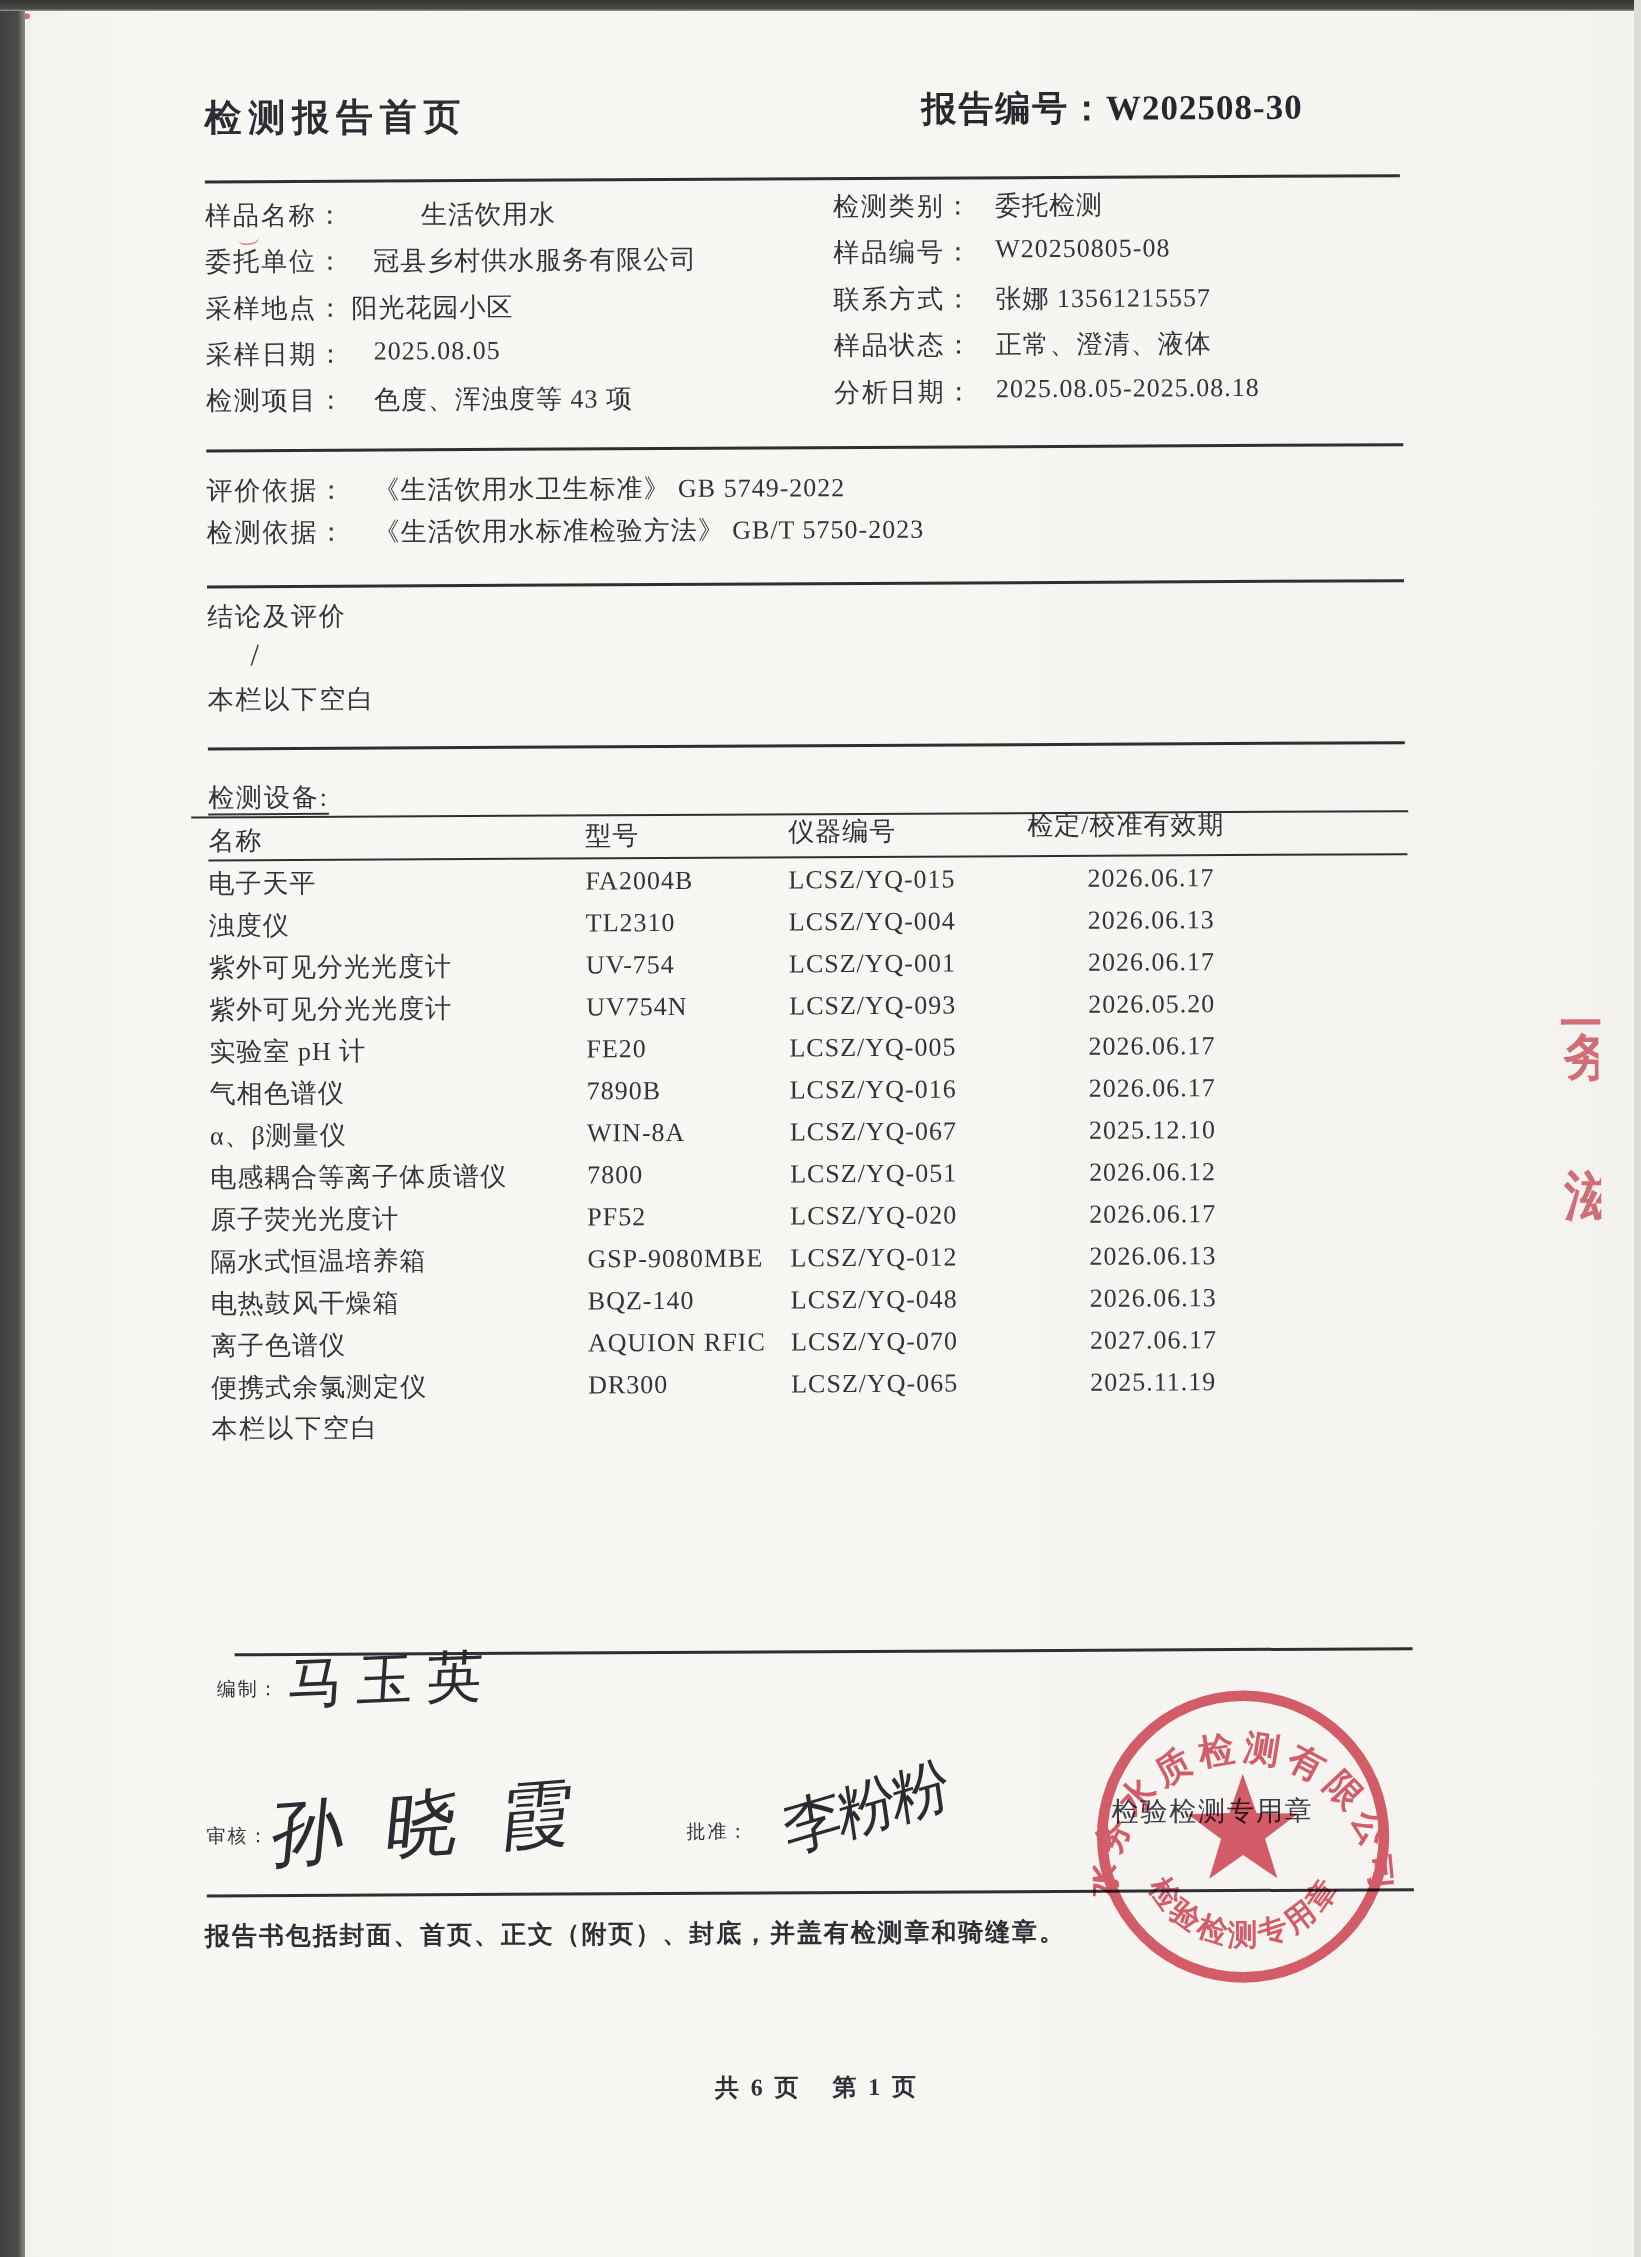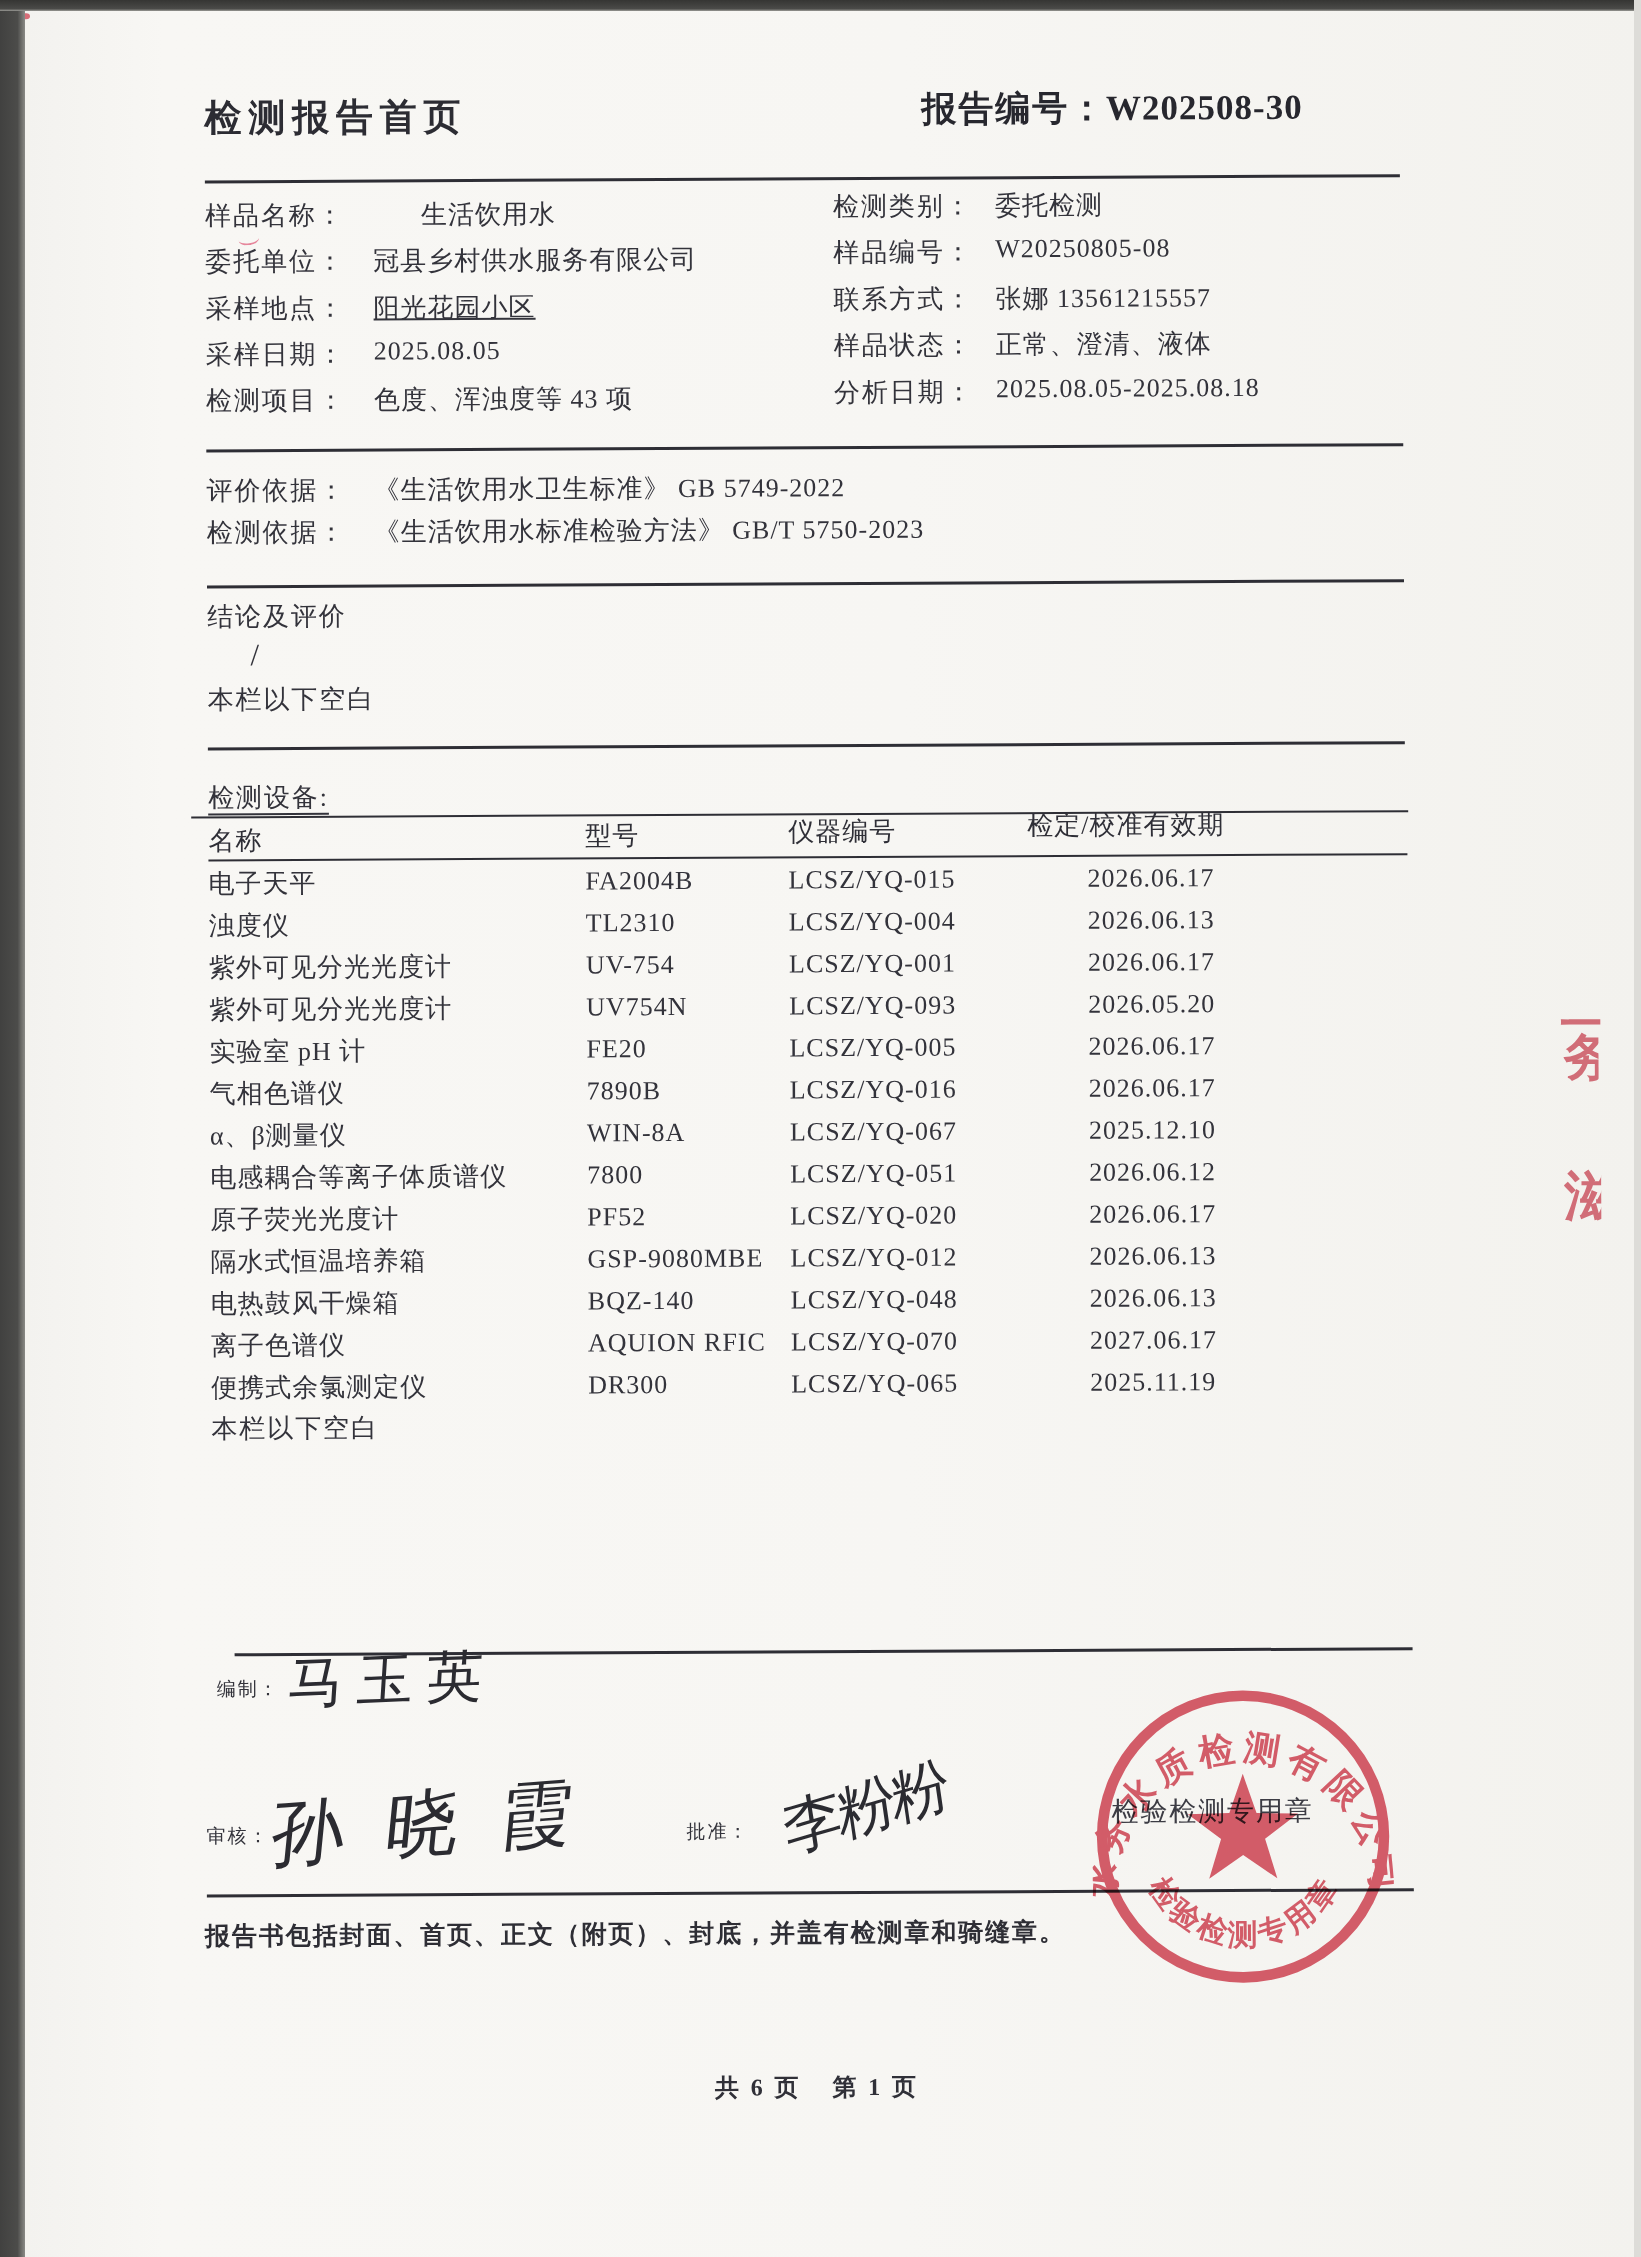--- a/index.html
+++ b/index.html
@@ -49,21 +49,21 @@
     <div class="txt" style="left:927px;top:89px;">
       <span class="sans report-no">报告编号：</span><span class="serif report-no" style="font-weight:600;letter-spacing:1px;">W202508-30</span>
     </div>
     <div class="hline" style="left:210px;top:180px;width:1195px;"></div>
 
     <div class="txt lbl" style="left:210px;top:198px;">样品名称：</div>
     <div class="txt val" style="left:378px;top:198px;margin-left:48px;">生活饮用水</div>
     <div class="txt lbl" style="left:210px;top:244px;">委托单位：</div>
     <div class="txt val" style="left:378px;top:244px;">冠县乡村供水服务有限公司</div>
     <div class="txt lbl" style="left:210px;top:291px;">采样地点：</div>
-    <div class="txt val" style="left:378px;top:291px;text-decoration:underline;">阳光花园小区</div>
+    <div class="txt val" style="left:356px;top:291px;">阳光花园小区</div>
     <div class="txt lbl" style="left:210px;top:337px;">采样日期：</div>
     <div class="txt val" style="left:378px;top:337px;">2025.08.05</div>
     <div class="txt lbl" style="left:210px;top:383px;">检测项目：</div>
     <div class="txt val" style="left:378px;top:383px;">色度、浑浊度等 43 项</div>
 
     <div class="txt lbl" style="left:838px;top:192px;">检测类别：</div>
     <div class="txt val" style="left:1000px;top:192px;">委托检测</div>
     <div class="txt lbl" style="left:838px;top:238px;">样品编号：</div>
     <div class="txt val" style="left:1000px;top:238px;">W20250805-08</div>
     <div class="txt lbl" style="left:838px;top:285px;text-align:center;">联系方式：</div>

